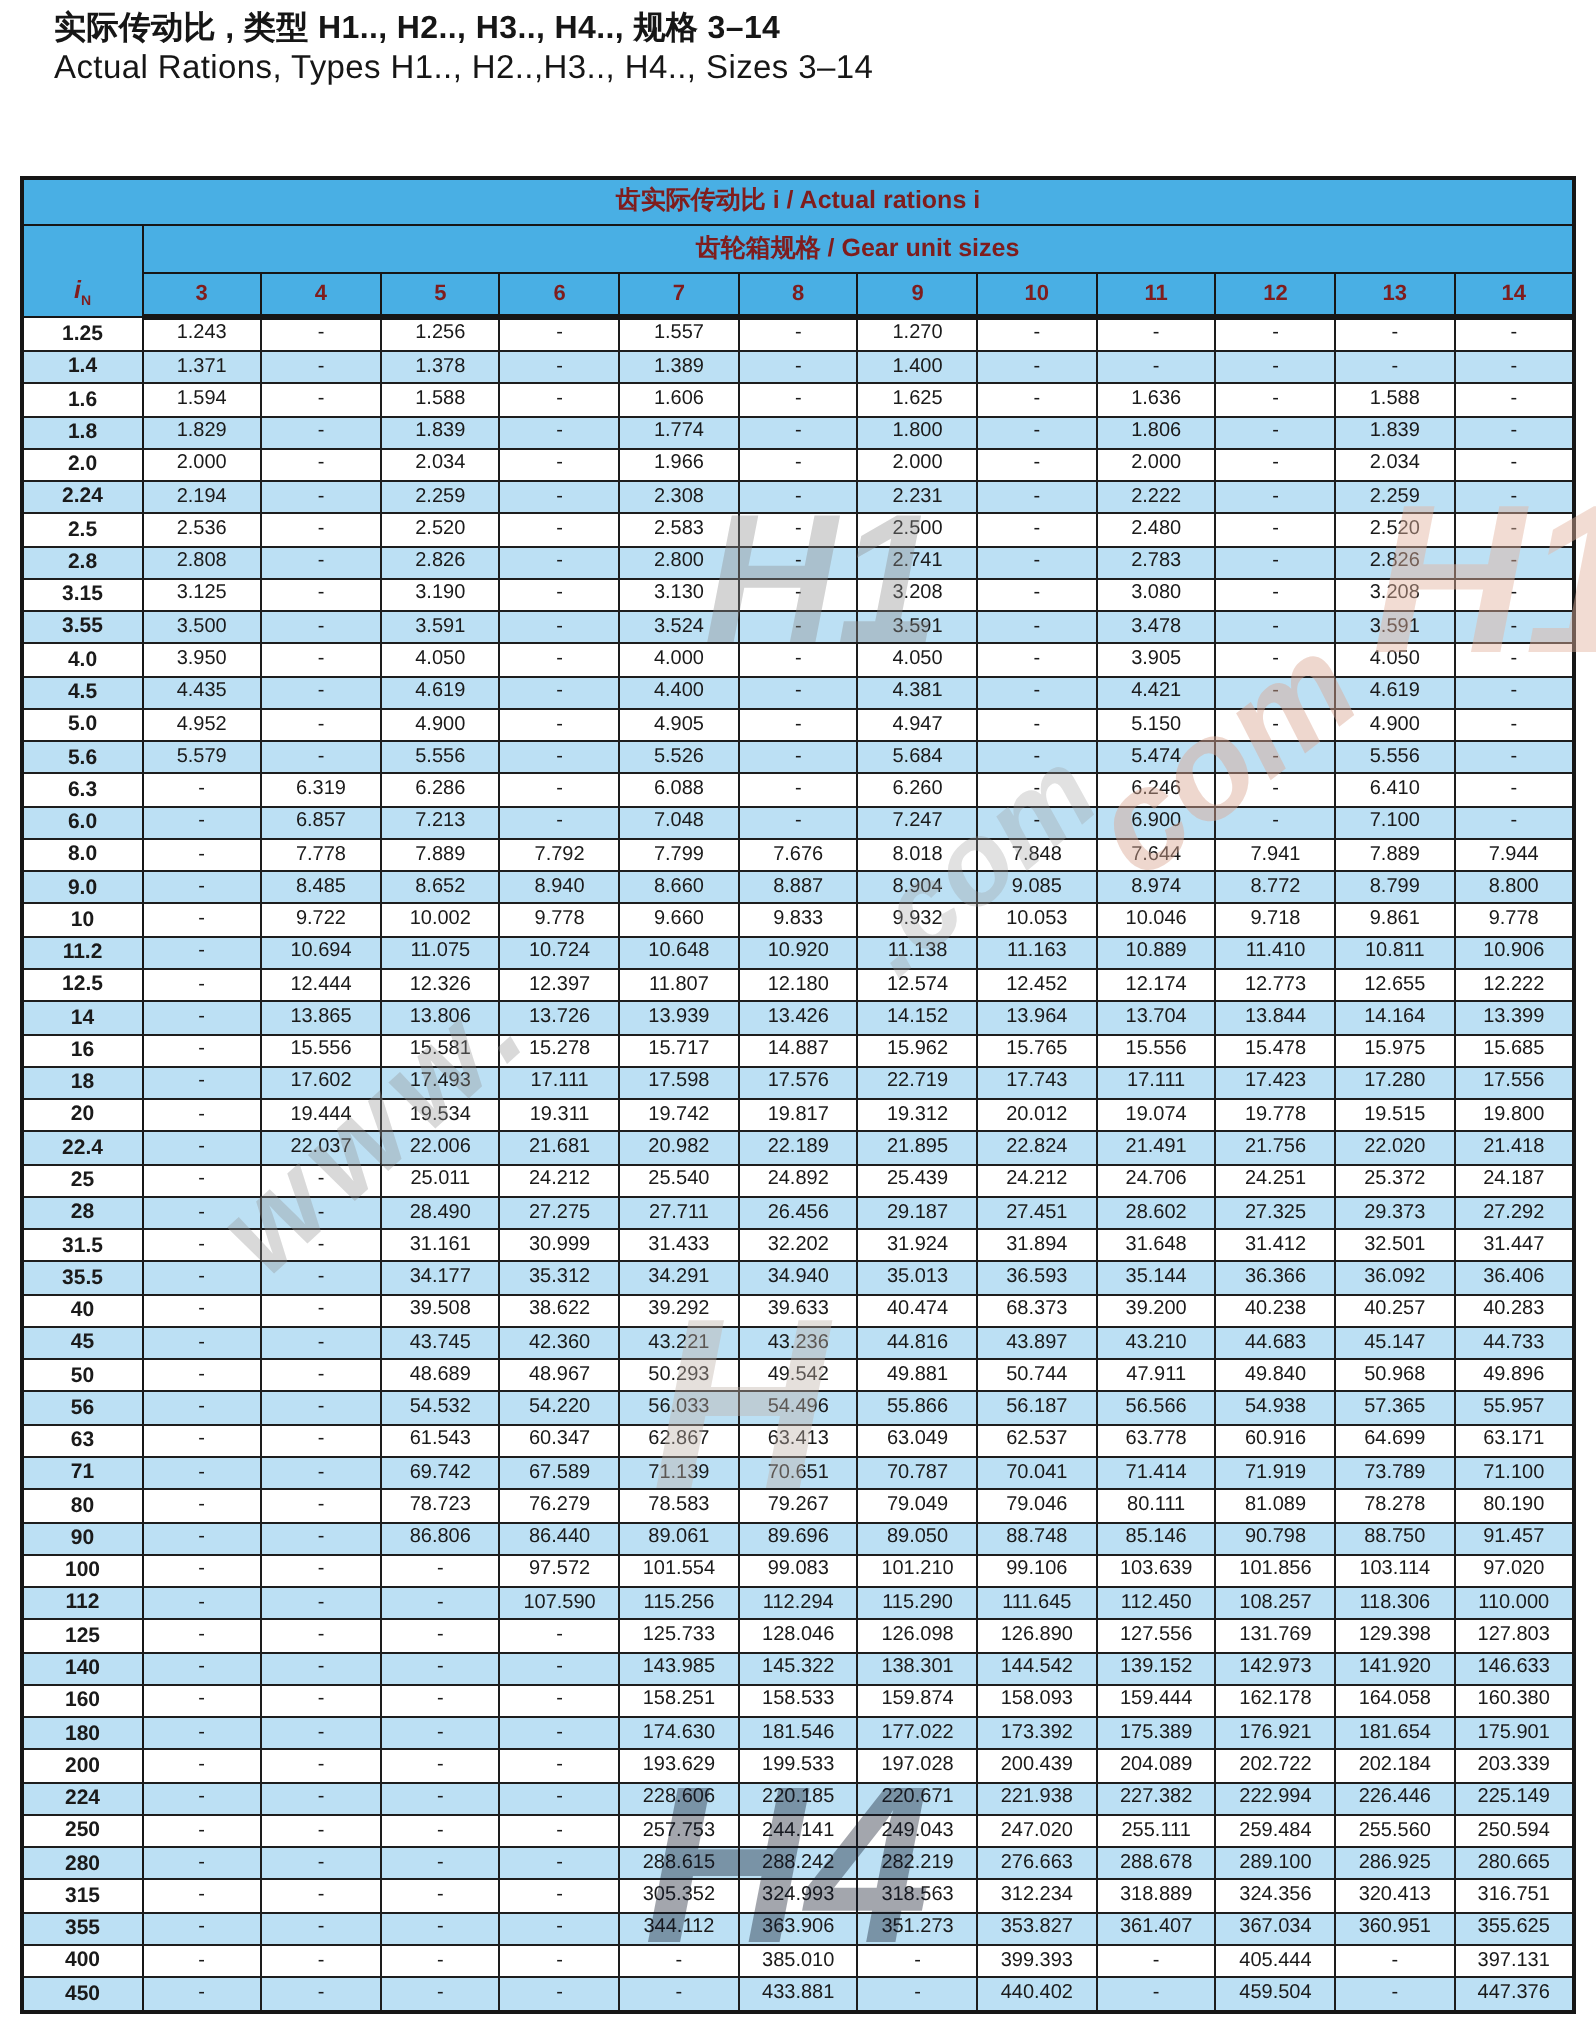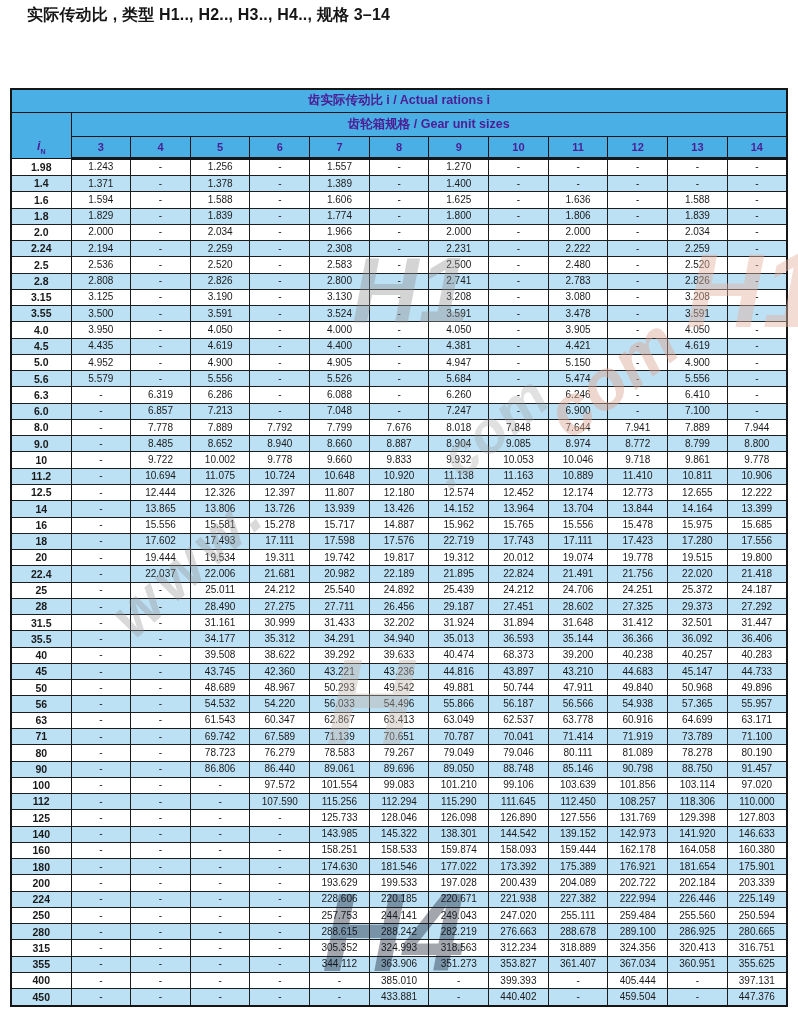--- a/index.html
+++ b/index.html
@@ -20,21 +20,21 @@
 
   .table-wrap{position:absolute;top:88px;left:10px;right:10px;bottom:7px;}
   table{
     width:100%;height:100%;
     border-collapse:collapse;table-layout:fixed;
     border:2px solid var(--border);
   }
   col.c-first{width:60px;}
   thead th{
     background:var(--header-blue);
-    font-weight:700;color:#4c1d95;
+    font-weight:700;color:#7f1d1d;
     border:1px solid var(--border);
     padding:0;line-height:1.1;
   }
   tr.cap-row th{font-size:12.5px;height:22px;border-bottom:1.5px solid var(--border);}
   tr.sub-row th{font-size:12.5px;height:23px;}
   th.index-cell{
     vertical-align:bottom;padding-bottom:3px;font-size:11px;font-style:italic;
     border-right:1.5px solid var(--border);
   }
   th.index-cell sub{font-size:7px;font-style:normal;}
@@ -58,20 +58,21 @@
   .wm-com-gray{left:420px;top:398px;font-size:58px;color:#9d9d9d;opacity:.30;transform:rotate(-40deg);}
   .wm-www{left:96px;top:528px;font-size:62px;color:#949494;opacity:.35;transform:rotate(-42deg);letter-spacing:6px;}
   .wm-h-mid{left:326px;top:632px;font-size:122px;color:#c0b2aa;opacity:.40;}
   .wm-h4{left:322px;top:868px;font-size:112px;color:#0f172a;opacity:.38;}
 </style>
 </head>
 <body>
 
 <div class="titles">
   <div class="title-line">实际传动比 , 类型 H1.., H2.., H3.., H4.., 规格 3–14</div>
+  <div class="title-line en">Actual Rations, Types H1.., H2..,H3.., H4.., Sizes 3–14</div>
 </div>
 
 <div class="table-wrap">
   <table>
     <colgroup>
       <col class="c-first">
     </colgroup>
     <thead>
       <tr class="cap-row">
         <th colspan="13">齿实际传动比 i / Actual rations i</th>
@@ -90,21 +91,21 @@
           <th>9</th>
           <th>10</th>
           <th>11</th>
           <th>12</th>
           <th>13</th>
           <th>14</th>
         </tr>
     </thead>
     <tbody>
         <tr>
-          <th>1.98</th>
+          <th>1.25</th>
           <td>1.243</td>
           <td>-</td>
           <td>1.256</td>
           <td>-</td>
           <td>1.557</td>
           <td>-</td>
           <td>1.270</td>
           <td>-</td>
           <td>-</td>
           <td>-</td>

